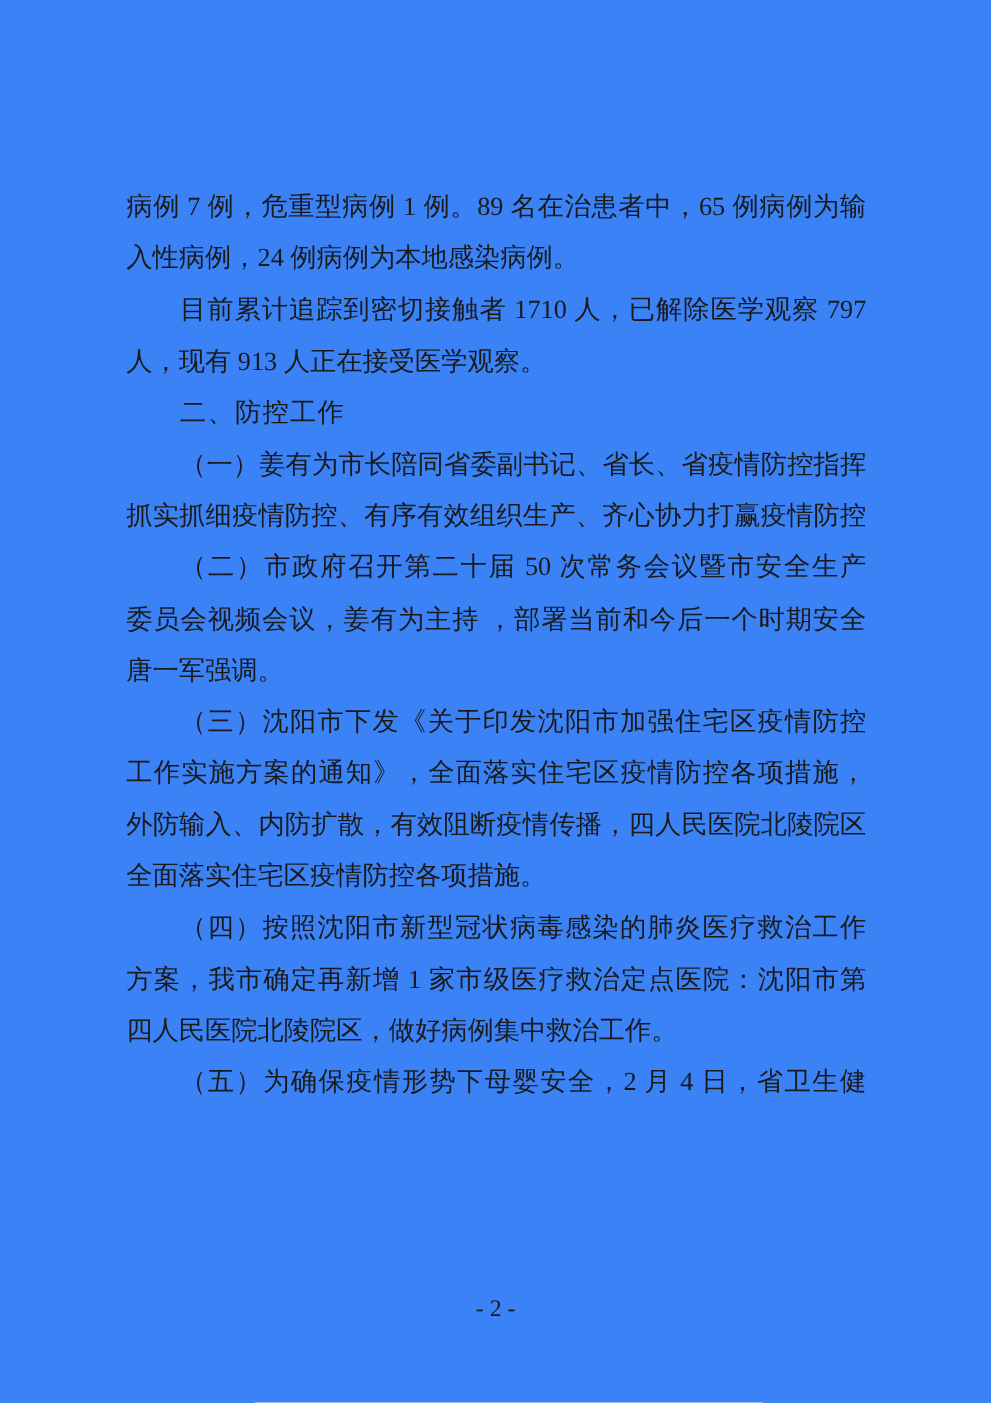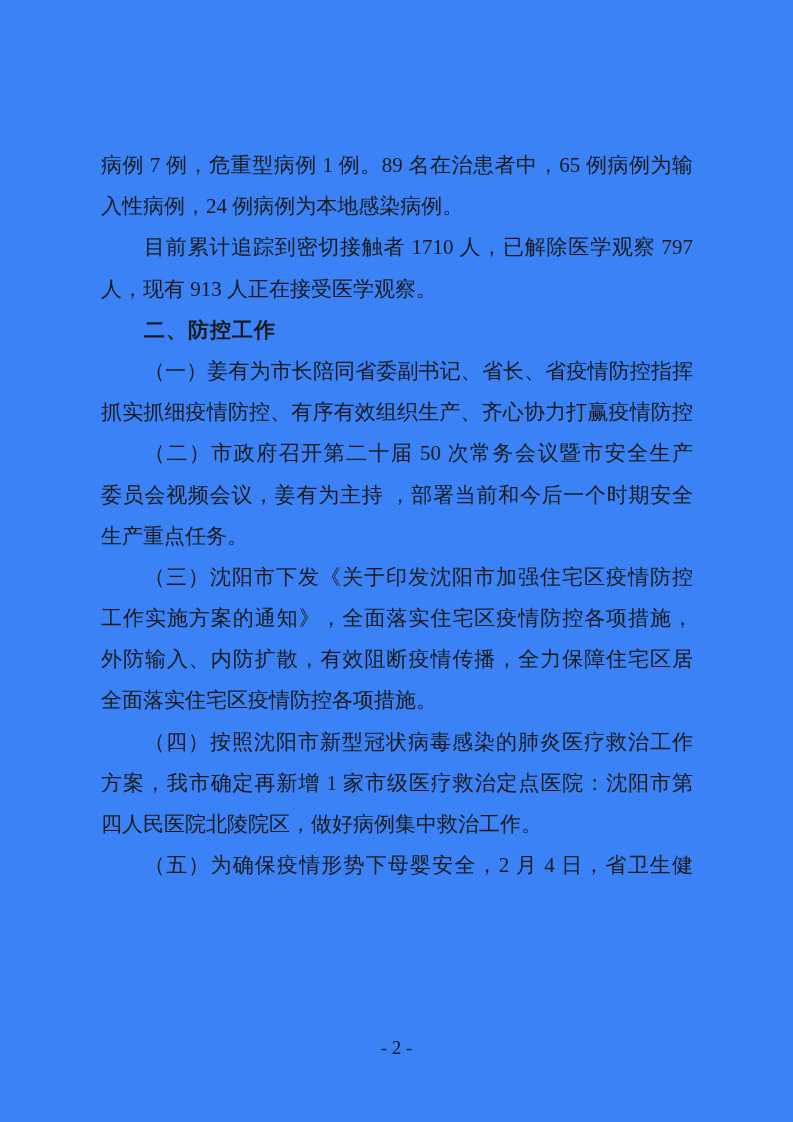--- a/index.html
+++ b/index.html
@@ -30,21 +30,21 @@
     white-space: pre-wrap;
   }
   .line.j {
     text-align: justify;
     text-align-last: justify;
   }
   .line.ind {
     text-indent: 43px;
   }
   .line.b {
-    font-weight: 700;
+    font-weight: 400;
     letter-spacing: 1px;
   }
   .page-footer {
     position: absolute;
     left: 0;
     right: 0;
     top: 1036px;
     text-align: center;
     font-size: 19px;
     line-height: 24px;
@@ -58,24 +58,24 @@
   <div class="doc-body" id="doc-body">
       <div class="line j">病例 7 例，危重型病例 1 例。89 名在治患者中，65 例病例为输</div>
       <div class="line">入性病例，24 例病例为本地感染病例。</div>
       <div class="line j ind">目前累计追踪到密切接触者 1710 人，已解除医学观察 797</div>
       <div class="line">人，现有 913 人正在接受医学观察。</div>
       <div class="line ind b">二、防控工作</div>
       <div class="line j ind">（一）姜有为市长陪同省委副书记、省长、省疫情防控指挥</div>
       <div class="line j">抓实抓细疫情防控、有序有效组织生产、齐心协力打赢疫情防控</div>
       <div class="line j ind">（二）市政府召开第二十届 50 次常务会议暨市安全生产</div>
       <div class="line j">委员会视频会议，姜有为主持 ，部署当前和今后一个时期安全</div>
-      <div class="line">生产重点任务。</div>
+      <div class="line">唐一军强调。</div>
       <div class="line j ind">（三）沈阳市下发《关于印发沈阳市加强住宅区疫情防控</div>
       <div class="line j">工作实施方案的通知》，全面落实住宅区疫情防控各项措施，</div>
-      <div class="line j">外防输入、内防扩散，有效阻断疫情传播，全力保障住宅区居</div>
+      <div class="line j">外防输入、内防扩散，有效阻断疫情传播，四人民医院北陵院区</div>
       <div class="line">全面落实住宅区疫情防控各项措施。</div>
       <div class="line j ind">（四）按照沈阳市新型冠状病毒感染的肺炎医疗救治工作</div>
       <div class="line j">方案，我市确定再新增 1 家市级医疗救治定点医院：沈阳市第</div>
       <div class="line">四人民医院北陵院区，做好病例集中救治工作。</div>
       <div class="line j ind">（五）为确保疫情形势下母婴安全，2 月 4 日，省卫生健</div>
     </div>
   <div class="page-footer">- 2 -</div>
 </div>
 
 </body></html>

